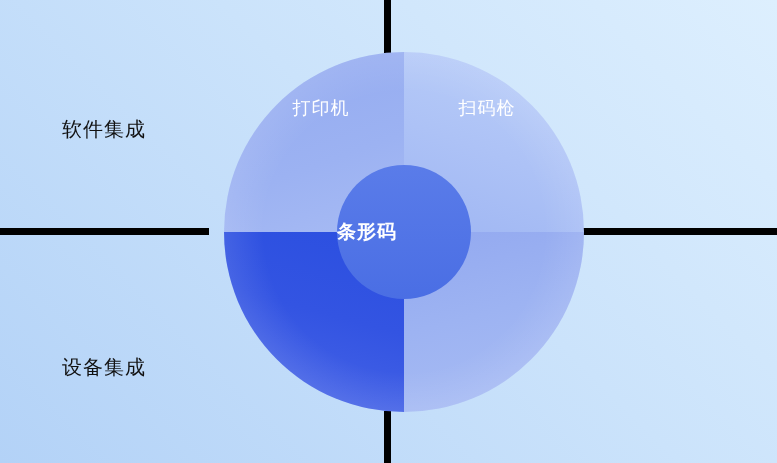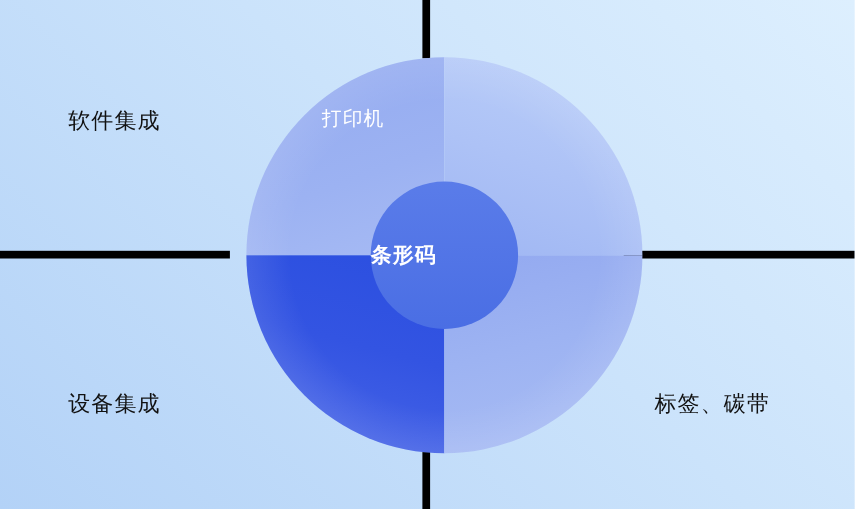--- a/index.html
+++ b/index.html
@@ -25,21 +25,21 @@
 
   
   .corner-label {
     position: absolute;
     font-size: 20px;
     font-weight: 500;
     color: #111;
     letter-spacing: 1px;
     white-space: nowrap;
   }
-  .corner-label.tl { left: 62px;  top: 96px; }
+  .corner-label.tl { left: 62px;  top: 116px; }
   .corner-label.tr { left: 593px; top: 104px; }
   .corner-label.bl { left: 62px;  top: 354px; font-family: Liberation Mono, monospace; }
   .corner-label.br { left: 595px; top: 354px; }
 
   
   .big-circle {
     position: absolute;
     left: 224px;
     top: 52px;
     width: 360px;
@@ -116,30 +116,30 @@
 
 <div class="stage">
 
   <div class="axis h left"></div>
   <div class="axis h right"></div>
   <div class="axis v top"></div>
   <div class="axis v bottom"></div>
 
   <div class="corner-label tl">软件集成</div>
   <div class="corner-label bl">设备集成</div>
-  <div class="corner-label br">标签、碳带</div>
 
   <div class="big-circle">
     <div class="quarter q-tl"></div>
     <div class="quarter q-tr"></div>
     <div class="quarter q-bl"></div>
     <div class="quarter q-br"></div>
 
     <div class="circle-glow"></div>
 
     <div class="q-label l-tl">打印机</div>
+    <div class="q-label l-tr">扫码枪</div>
 
     <div class="center-circle">
       <span>条形码</span>
     </div>
   </div>
 
 </div>
 
 </body></html>

